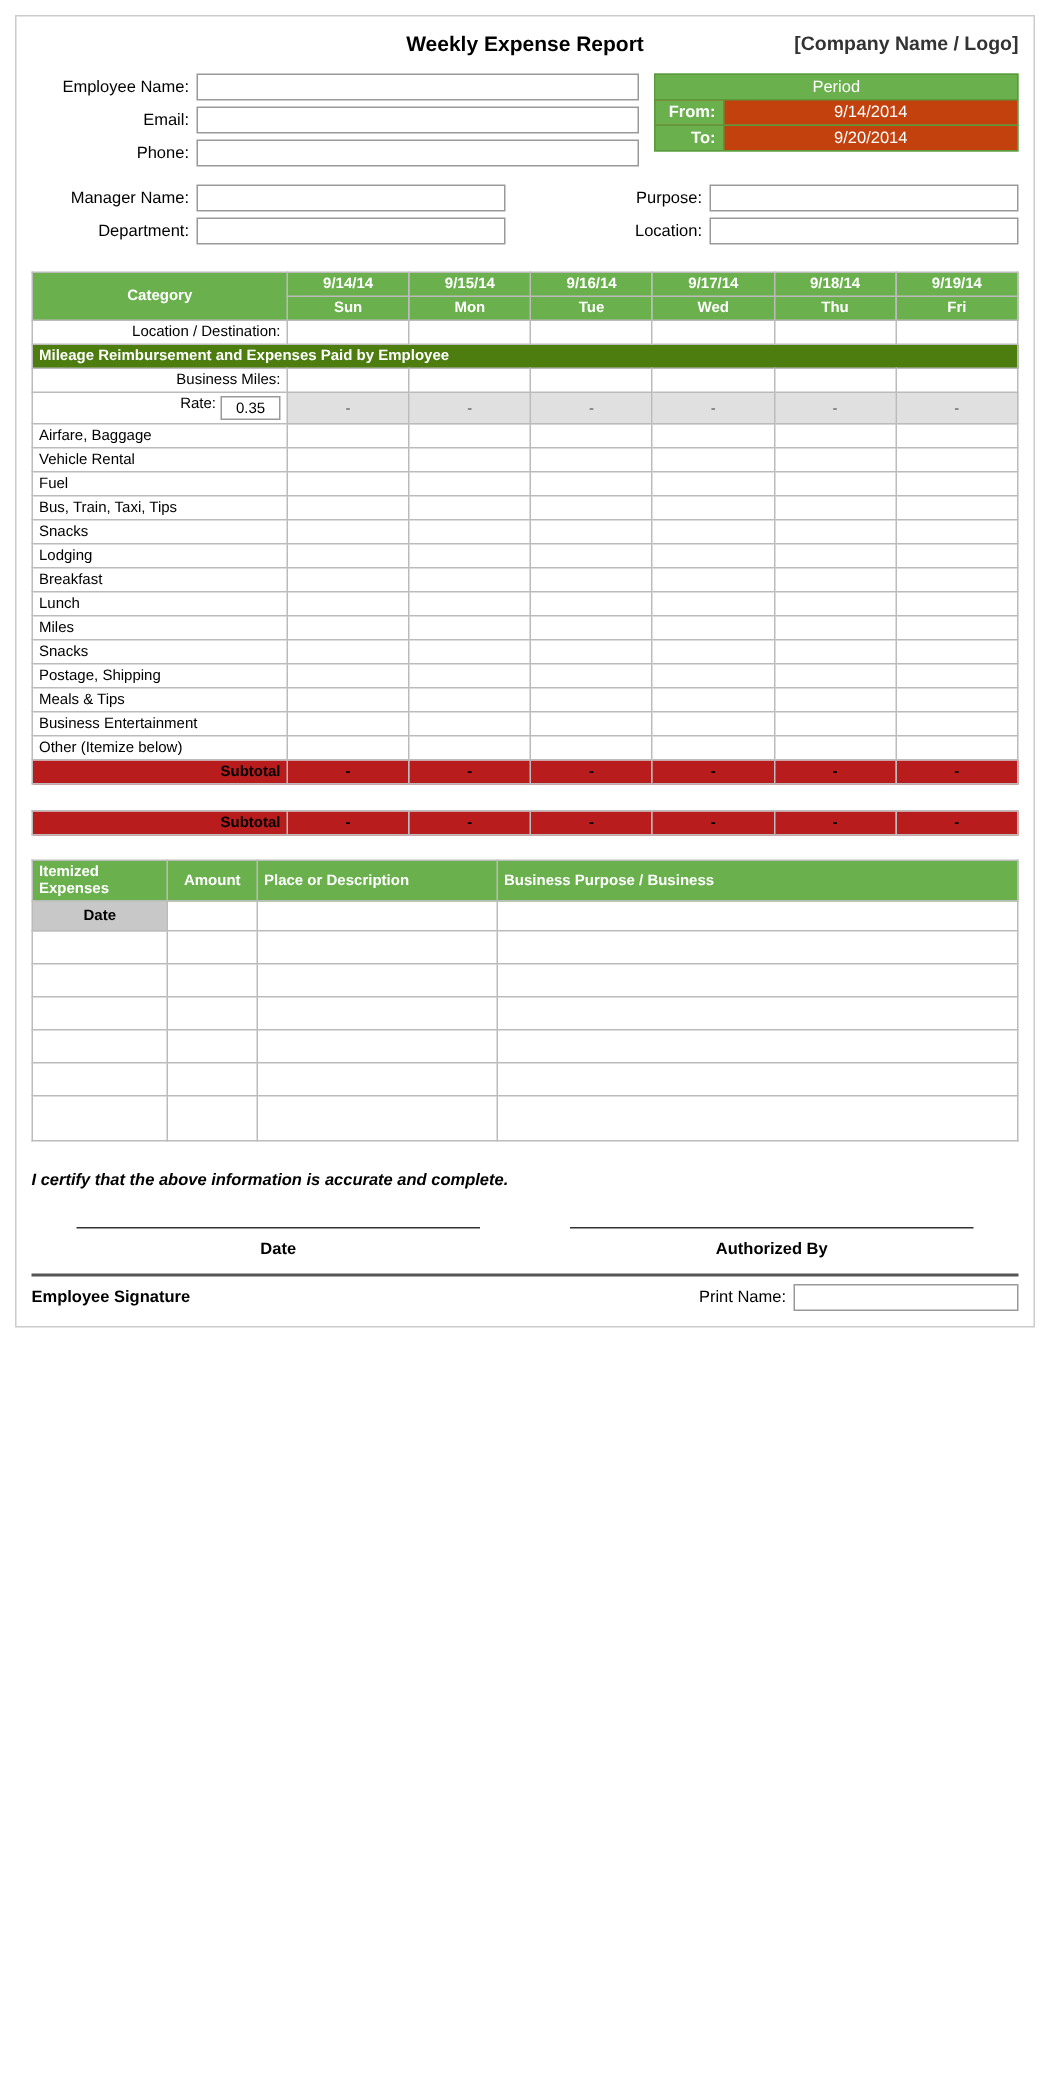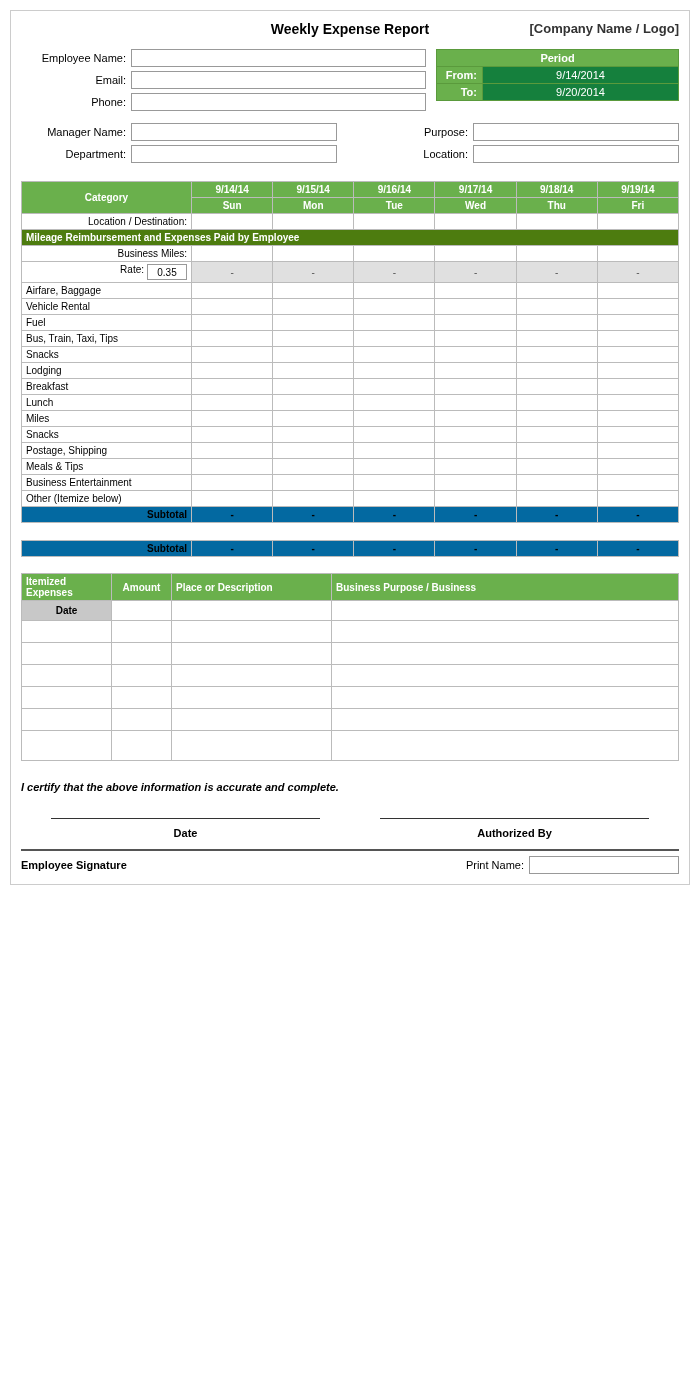--- a/index.html
+++ b/index.html
@@ -52,27 +52,27 @@
     }
     .period-box {
       background: #6ab04c;
       color: #fff;
       border: 1px solid #5a9a3c;
     }
     .period-header {
       background: #6ab04c;
       color: #fff;
       text-align: center;
-      font-weight: bold;
+      font-weight: normal;
       padding: 2px 0;
       font-size: 11px;
     }
     .period-row {
       display: flex;
-      background: #15803d;
+      background: #c2410c;
       align-items: flex-end;
     }
     .period-label {
       background: #6ab04c;
       color: #fff;
       padding: 2px 5px;
       font-weight: bold;
       min-width: 45px;
       text-align: right;
     }
@@ -99,21 +99,21 @@
       color: #fff;
       font-weight: bold;
     }
     .mileage-header {
       background: #4d7c0f;
       color: #fff;
       font-weight: bold;
       font-size: 11px;
     }
     .subtotal-row td {
-      background: #0369a1;
+      background: #b91c1c;
       font-weight: bold;
     }
     .category-label {
       text-align: right;
       padding-right: 5px;
     }
     .center-text {
       text-align: center;
     }
     .dash-cell {

